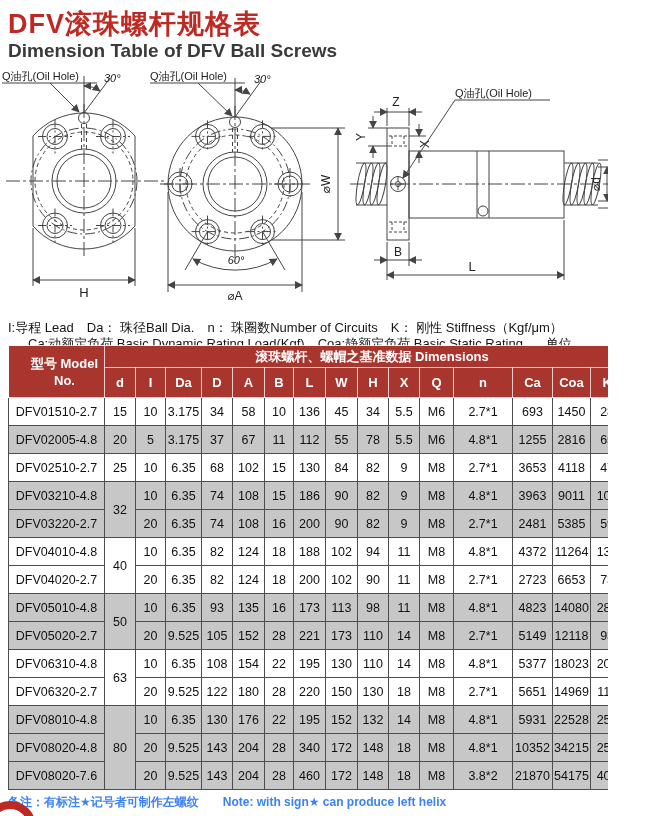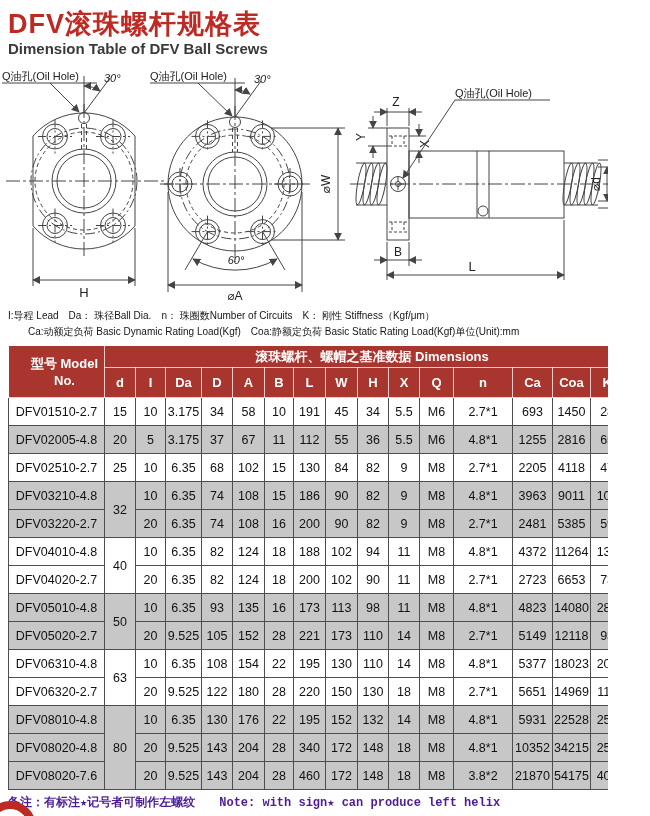--- a/index.html
+++ b/index.html
@@ -4,35 +4,35 @@
 <style>
   :root{
     --accent-red:#a8362f;
     --title-red:#bd2a24;
     --row-gray:#c7c7c7;
   }
   html,body{margin:0;padding:0;background:#fff;}
   .page{position:relative;width:608px;height:816px;background:#fff;overflow:hidden;
         font-family:"Liberation Sans","DejaVu Sans",sans-serif;color:#111;}
   .title-zh{position:absolute;left:8px;top:6px;margin:0;font-size:27px;font-weight:bold;color:var(--title-red);letter-spacing:1px;}
-  .title-en{position:absolute;left:8px;top:40px;margin:0;font-size:15px;font-weight:bold;color:#3a3a3a;}
+  .title-en{position:absolute;left:8px;top:40px;margin:0;font-size:19px;font-weight:bold;color:#3a3a3a;}
   svg.draw{position:absolute;left:0;top:66px;}
   svg.draw text{fill:#222;stroke:none;font-family:"Liberation Sans","DejaVu Sans",sans-serif;}
-  .legend{position:absolute;left:8px;top:308px;width:615px;font-size:10px;line-height:16px;color:#151515;}
+  .legend{position:absolute;left:8px;top:320px;width:615px;font-size:13px;line-height:16px;color:#151515;}
   .legend .row2{display:flex;margin-left:20px;}
   .unit{font-weight:normal;}
   table.spec{position:absolute;left:8px;top:345px;width:615px;border-collapse:collapse;table-layout:fixed;
              font-size:12.5px;color:#111;}
   table.spec th{background:var(--accent-red);color:#fff;font-weight:bold;border:1px solid rgba(255,255,255,.75);
                 font-size:13px;padding:0;}
   table.spec thead tr:first-child th{height:21px;padding-left:16px;}
   table.spec thead tr:last-child th{height:29px;}
   table.spec td{border:1px solid #4d4d4d;text-align:center;vertical-align:middle;height:27px;padding:0;background:#fff;}
   table.spec tr.shade td{background:var(--row-gray);}
-  .note{position:absolute;left:8px;top:794px;font-size:12px;font-weight:bold;color:#4c1d95;font-family:Liberation Mono, monospace;}
+  .note{position:absolute;left:8px;top:794px;font-size:12px;font-weight:bold;color:#3b82f6;}
   .corner-mark{position:absolute;left:-16px;top:801px;width:36px;height:36px;border-radius:50%;
                border:8px solid var(--title-red);background:transparent;}
 </style>
 </head>
 <body>
 
 <div class="page">
 
   <h1 class="title-zh">DFV滚珠螺杆规格表</h1>
   <h2 class="title-en">Dimension Table of DFV Ball Screws</h2>
@@ -244,41 +244,41 @@
     </thead>
     <tbody id="tbody">
         <tr>
           <td>DFV01510-2.7</td>
           <td rowspan="1">15</td>
           <td>10</td>
           <td>3.175</td>
           <td>34</td>
           <td>58</td>
           <td>10</td>
-          <td>191</td>
+          <td>136</td>
           <td>45</td>
           <td>34</td>
           <td>5.5</td>
           <td>M6</td>
           <td>2.7*1</td>
           <td>693</td>
           <td>1450</td>
           <td>28</td>
         </tr>
         <tr class="shade">
           <td>DFV02005-4.8</td>
           <td rowspan="1">20</td>
           <td>5</td>
           <td>3.175</td>
           <td>37</td>
           <td>67</td>
           <td>11</td>
           <td>112</td>
           <td>55</td>
-          <td>36</td>
+          <td>78</td>
           <td>5.5</td>
           <td>M6</td>
           <td>4.8*1</td>
           <td>1255</td>
           <td>2816</td>
           <td>65</td>
         </tr>
         <tr>
           <td>DFV02510-2.7</td>
           <td rowspan="1">25</td>
@@ -286,21 +286,21 @@
           <td>6.35</td>
           <td>68</td>
           <td>102</td>
           <td>15</td>
           <td>130</td>
           <td>84</td>
           <td>82</td>
           <td>9</td>
           <td>M8</td>
           <td>2.7*1</td>
-          <td>2205</td>
+          <td>3653</td>
           <td>4118</td>
           <td>47</td>
         </tr>
         <tr class="shade">
           <td>DFV03210-4.8</td>
           <td rowspan="2">32</td>
           <td>10</td>
           <td>6.35</td>
           <td>74</td>
           <td>108</td>

